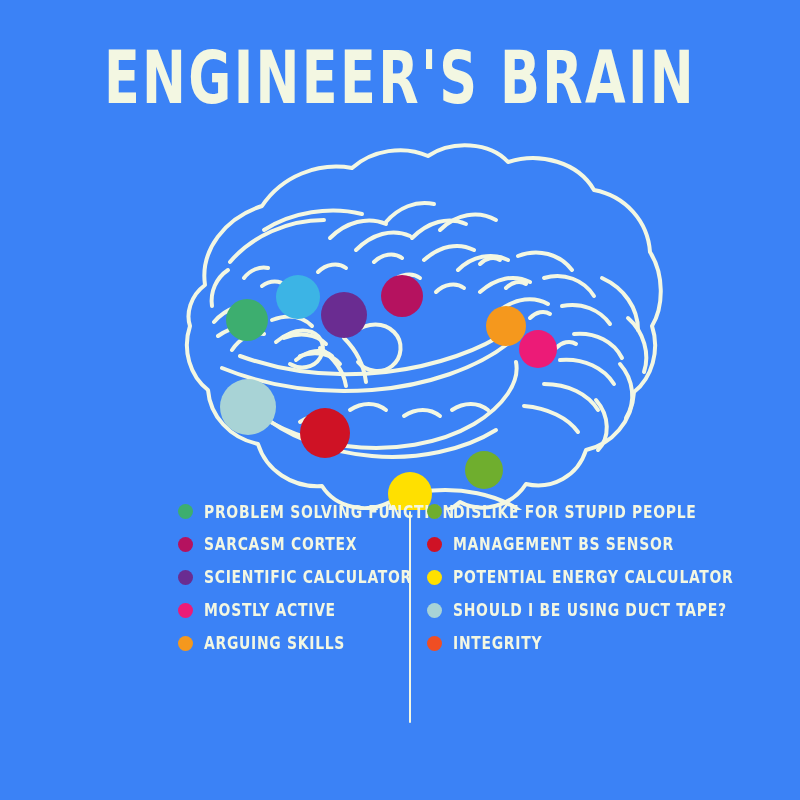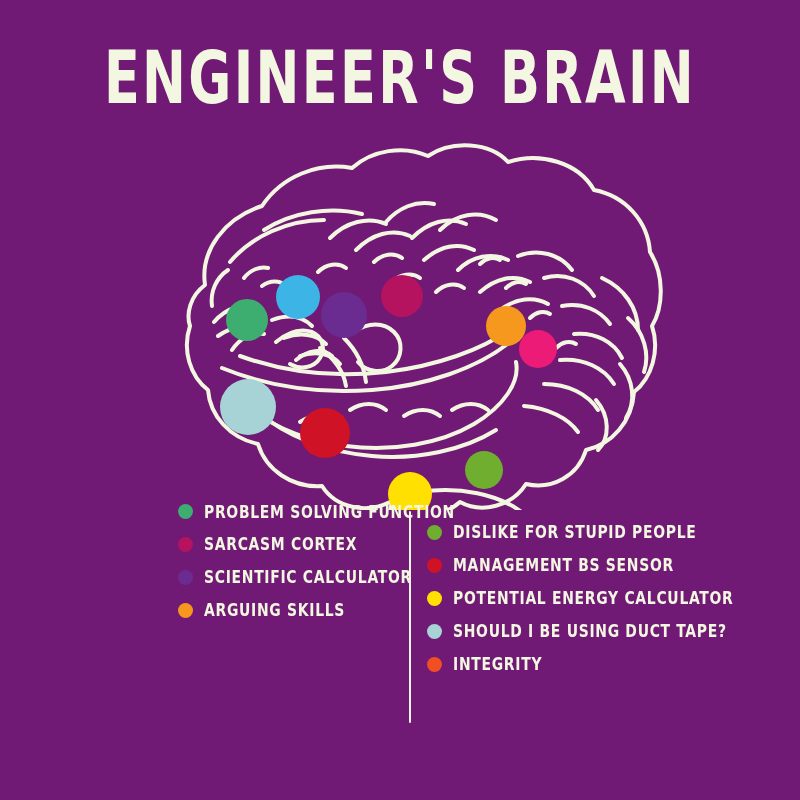--- a/index.html
+++ b/index.html
@@ -48,21 +48,21 @@
     position:absolute;
     left:0; top:495px;
     width:800px; height:245px;
   }
 
   .legend-col {
     position:absolute;
     top:0;
   }
   #legend-col-left  { left:178px; width:215px; }
-  #legend-col-right { left:427px; width:265px;margin-top:21px; }
+  #legend-col-right { left:427px; width:265px; }
 
   .legend-item {
     display:flex;
     align-items:center;
     height:33px;
   }
 
   .legend-dot {
     width:15px; height:15px;
     border-radius:50%;
@@ -85,21 +85,21 @@
     position:absolute;
     left:409px; top:16px;
     width:2px; height:212px;
     background:#F3F7E2;
     border-radius:1px;
   }
 </style>
 </head>
 <body style="background: rgb(33, 143, 75);">
 
-<div id="poster" style="background: #701a75;">
+<div id="poster" style="background: #3b82f6;">
 
   <div id="title">ENGINEER'S BRAIN</div>
 
   <div id="brain-wrap">
     <svg id="brain-svg" viewBox="0 0 800 400" xmlns="http://www.w3.org/2000/svg">
       <g id="brain-lines" fill="none" stroke="#F3F7E2" stroke-width="4" stroke-linecap="round" stroke-linejoin="round">
 
         <path d="M205,175
                  C200,140 225,108 262,96
                  C282,66 318,52 352,58
@@ -222,20 +222,24 @@
         </div>
         <div class="legend-item">
           <span class="legend-dot" style="background: rgb(181, 18, 95);"></span>
           <span class="legend-label">SARCASM CORTEX</span>
         </div>
         <div class="legend-item">
           <span class="legend-dot" style="background: rgb(106, 44, 145);"></span>
           <span class="legend-label">SCIENTIFIC CALCULATOR</span>
         </div>
         <div class="legend-item">
+          <span class="legend-dot" style="background: rgb(236, 27, 119);"></span>
+          <span class="legend-label">MOSTLY ACTIVE</span>
+        </div>
+        <div class="legend-item">
           <span class="legend-dot" style="background: rgb(245, 152, 29);"></span>
           <span class="legend-label">ARGUING SKILLS</span>
         </div>
       </div>
     <div class="legend-col" id="legend-col-right">
         <div class="legend-item">
           <span class="legend-dot" style="background: rgb(111, 174, 46);"></span>
           <span class="legend-label">DISLIKE FOR STUPID PEOPLE</span>
         </div>
         <div class="legend-item">

